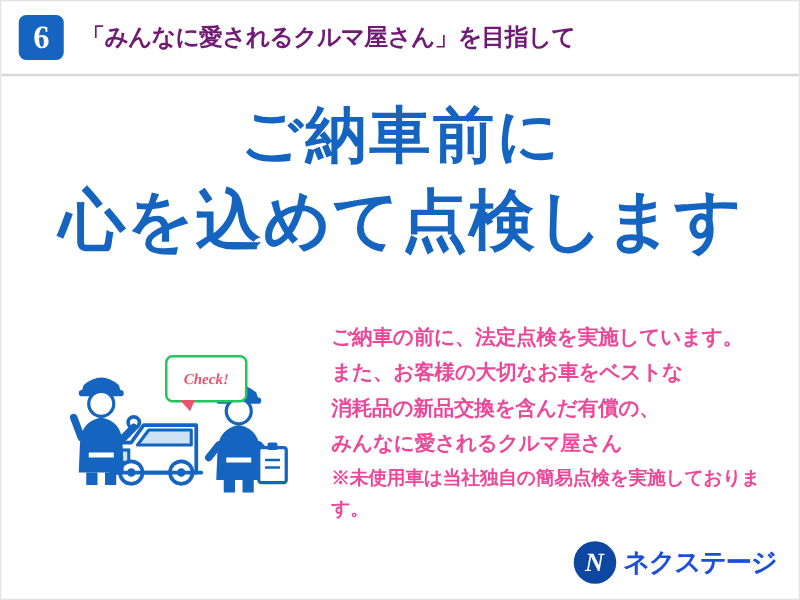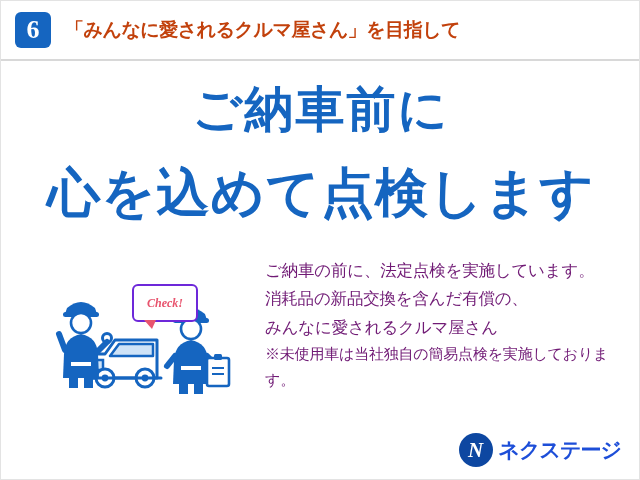--- a/index.html
+++ b/index.html
@@ -40,21 +40,21 @@
     font-size: 26px;
     font-weight: bold;
     display: flex;
     align-items: center;
     justify-content: center;
     line-height: 1;
     font-family: "Liberation Serif", serif;
   }
   .header-title {
     margin-left: 14px;
-    color: #c2410c;
+    color: #701a75;
     font-size: 19px;
     font-weight: bold;
     letter-spacing: -0.5px;
     white-space: nowrap;
   }
   .header-rule {
     position: absolute;
     left: 0;
     top: 58px;
     width: 640px;
@@ -76,32 +76,32 @@
     font-weight: bold;
     letter-spacing: 2px;
     line-height: 1.15;
     font-family: "Liberation Sans", sans-serif;
   }
   .headline .line2 {
     font-size: 53px;
     font-weight: bold;
     letter-spacing: 1px;
     line-height: 1.2;
-    margin-top: 24px;
+    margin-top: 8px;
   }
 
   
   .body-copy {
     position: absolute;
     left: 264px;
     top: 255px;
     width: 370px;
-    color: #701a75;
+    color: #ec4899;
     font-size: 16.5px;
-    font-weight: normal;
+    font-weight: bold;
     line-height: 1.72;
     letter-spacing: -0.2px;
   }
   .body-copy .note {
     font-size: 15px;
   }
 
   
   .illustration {
     position: absolute;
@@ -112,21 +112,21 @@
   }
 
   
   .check-bubble {
     position: absolute;
     left: 83px;
     top: 18px;
     width: 62px;
     height: 34px;
     background: #ffffff;
-    border: 2px solid #6d28d9;
+    border: 2px solid #22c55e;
     border-radius: 6px;
     display: flex;
     align-items: center;
     justify-content: center;
     color: #e8546e;
     font-size: 12px;
     font-weight: bold;
     font-style: italic;
     font-family: "Liberation Serif", serif;
   }
@@ -231,20 +231,21 @@
         <rect x="165" y="88" width="8" height="6" rx="1.5" fill="#1565c0"></rect>
         <line x1="163" y1="102" x2="175" y2="102" stroke="#1565c0" stroke-width="2"></line>
         <line x1="163" y1="108" x2="175" y2="108" stroke="#1565c0" stroke-width="2"></line>
       </g>
     </svg>
     <div class="check-bubble">Check!</div>
   </div>
 
   <div class="body-copy">
     <div>ご納車の前に、法定点検を実施しています。</div>
+    <div>また、お客様の大切なお車をベストな</div>
     <div>消耗品の新品交換を含んだ有償の、</div>
     <div>みんなに愛されるクルマ屋さん</div>
     <div class="note">※未使用車は当社独自の簡易点検を実施しております。</div>
   </div>
 
   <div class="footer-logo">
     <div class="logo-mark">N</div>
     <div class="logo-text">ネクステージ</div>
   </div>
 

